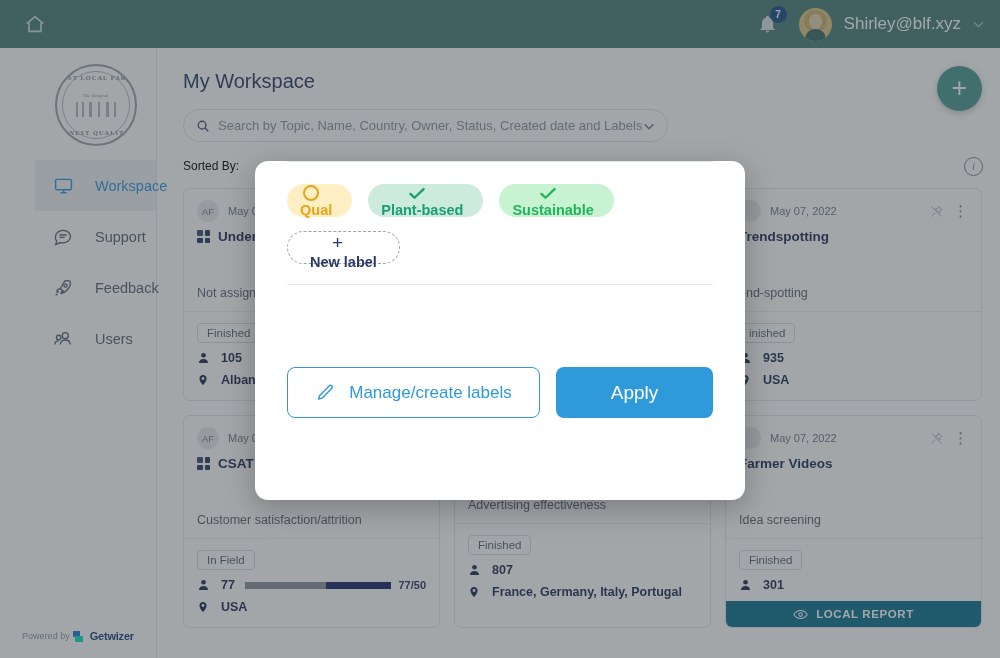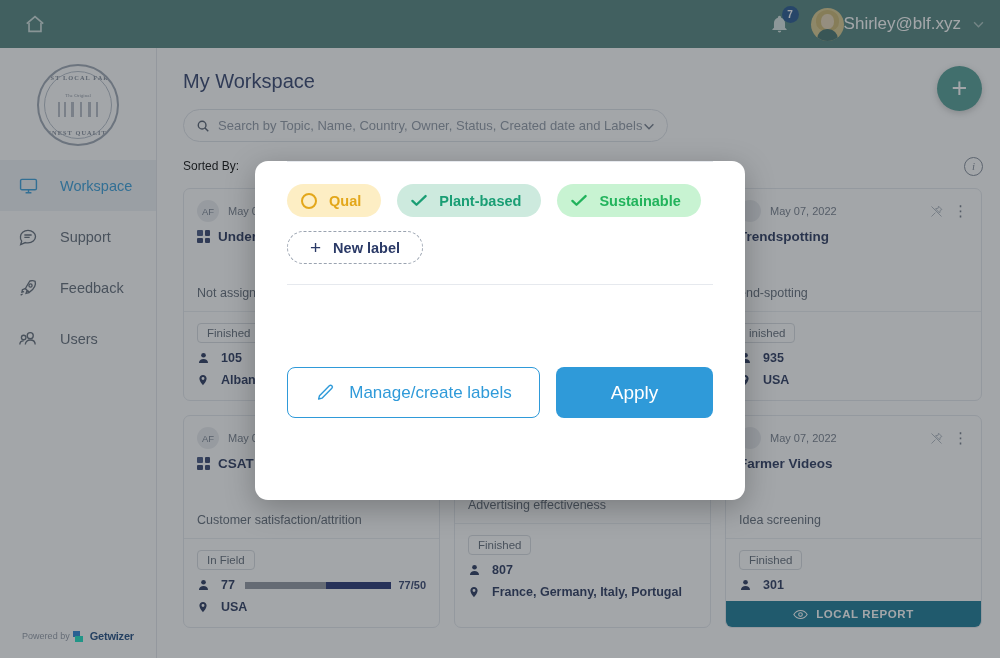--- a/index.html
+++ b/index.html
@@ -81,38 +81,40 @@
   .avatar .body {
     position: absolute;
     bottom: 0; left: 6px;
     width: 21px; height: 12px;
     border-radius: 10px 10px 0 0;
     background: #3c6b67;
   }
   .user-email {
     color: #ffffff;
     font-size: 17px;
+    margin-left: 12px;
     white-space: nowrap;
   }
   .caret-down {
     margin-left: 12px;
     margin-right: 16px;
     color: #a9c3bf;
     font-size: 11px;
   }
 
   
   .sidebar {
     position: absolute;
     top: 48px; left: 0;
     width: 157px;
     height: 610px;
     background: #ffffff;
     border-right: 1px solid #e3e6ea;
     z-index: 3;
+    padding-left: 35px;
   }
   .brand-logo {
     margin: 16px auto 14px auto;
     width: 82px; height: 82px;
     border-radius: 50%;
     border: 2px solid #9aa3b0;
     position: relative;
     display: flex; align-items: center; justify-content: center;
     overflow: hidden;
   }
@@ -447,20 +449,21 @@
   .chip {
     height: 33px;
     border-radius: 17px;
     display: flex;
     align-items: center;
     padding: 0 20px 0 13px;
     font-size: 14.5px;
     font-weight: bold;
     cursor: pointer;
     white-space: nowrap;
+    flex-direction: column;
   }
   .chip .mark {
     width: 18px; height: 18px;
     margin-right: 11px;
     display: flex; align-items: center; justify-content: center;
     flex: 0 0 auto;
   }
   .chip .ring {
     width: 16px; height: 16px;
     border-radius: 50%;

